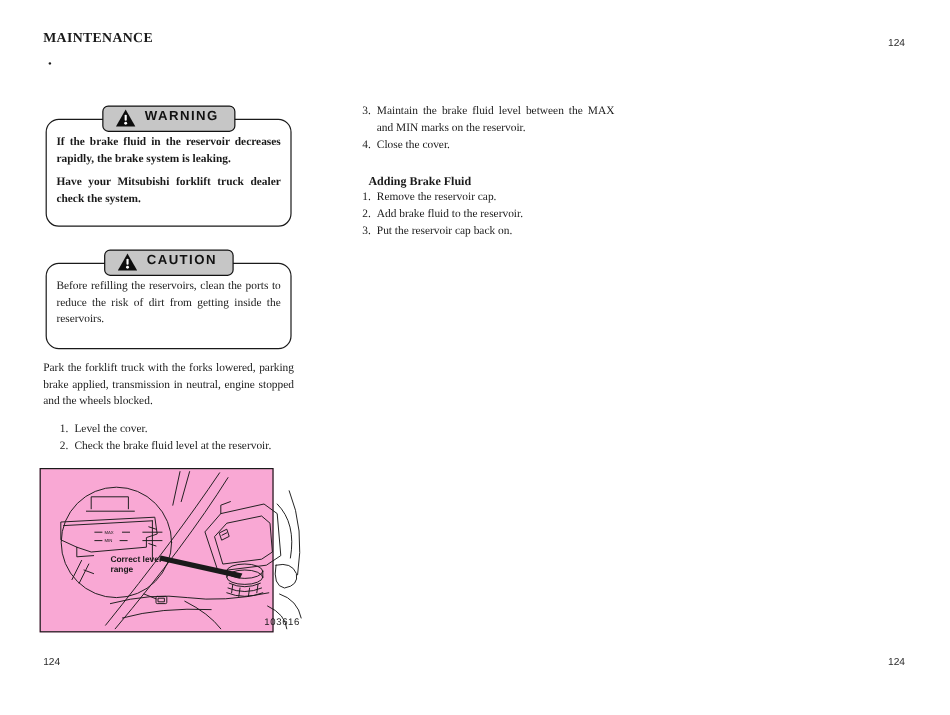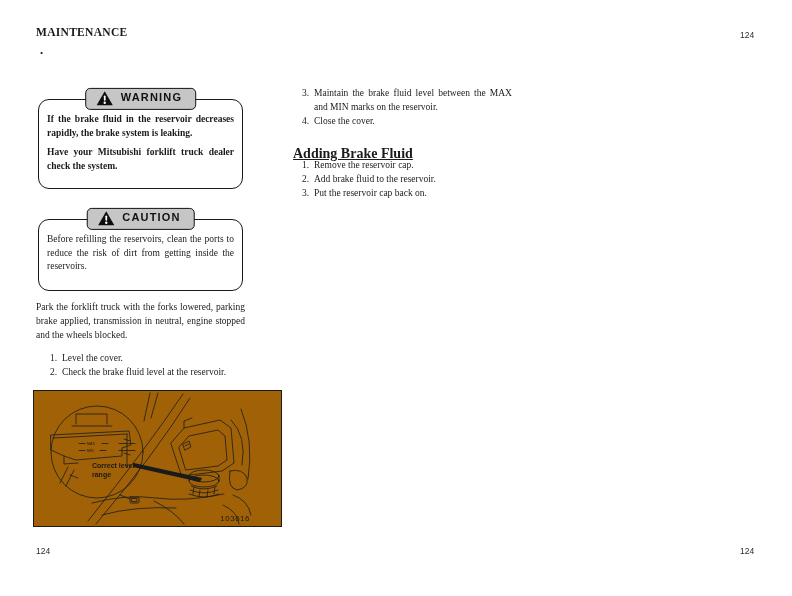--- a/index.html
+++ b/index.html
@@ -46,24 +46,24 @@
   
   .park-par{left:36px;top:300px;width:209px;font-size:9.5px;line-height:14px;text-align:justify;margin:0;}
   .steps{display:flex;flex-direction:column;}
   .steps-left{left:44px;top:351px;width:205px;}
   .step{display:flex;font-size:9.5px;line-height:14px;}
   .step .num{flex:0 0 13px;text-align:right;margin-right:5px;}
   .step .txt{flex:1;}
   
   .steps-right{left:296px;top:86px;width:216px;}
   .steps-right .step .txt{text-align:justify;}
-  .adding-heading{left:293px;top:146px;font-size:14px;font-weight:bold;text-decoration:underline;}
+  .adding-heading{left:307px;top:146px;font-size:10px;font-weight:bold;}
   .steps-adding{left:296px;top:158px;width:216px;}
   
-  .figure-box{left:33px;top:390px;width:249px;height:137px;border:1px solid #1a1a1a;box-sizing:border-box;background:#a16207;}
+  .figure-box{left:33px;top:390px;width:195px;height:137px;border:1px solid #1a1a1a;box-sizing:border-box;background:#f9a8d4;}
   .figure-box svg{display:block;}
 </style>
 </head>
 <body>
 
 <div class="abs section-title">MAINTENANCE</div>
 <div class="abs pagenum pn-tr">124</div>
 
 <div class="abs bullet-item">
   <span class="bullet-dot">•</span>

